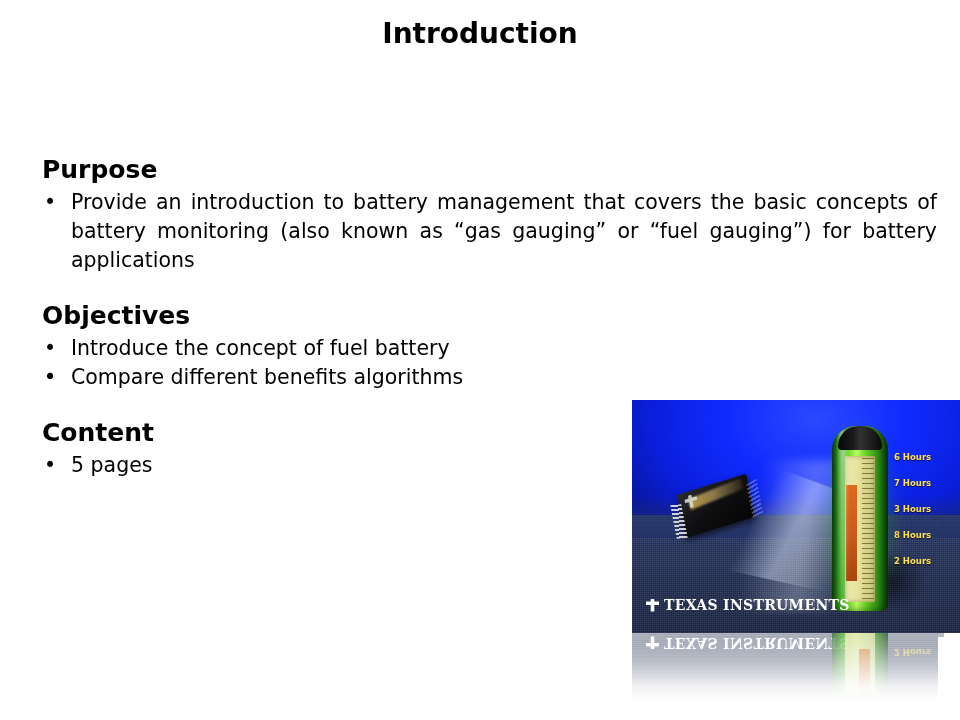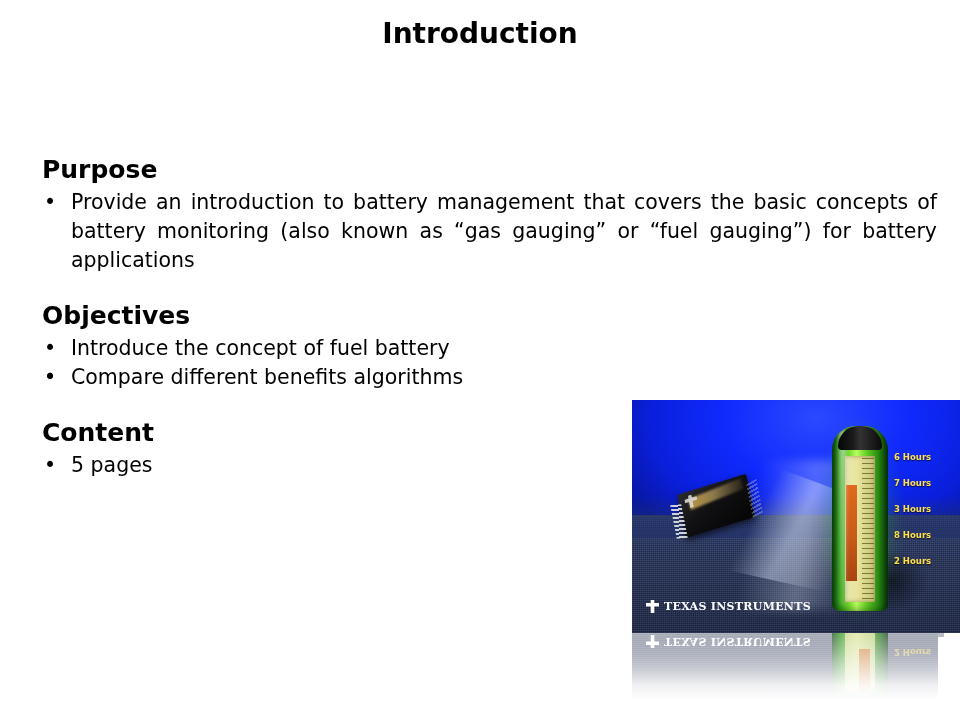--- a/index.html
+++ b/index.html
@@ -277,21 +277,21 @@
     align-items: center;
     gap: 5px;
   }
   .ti-mark {
     width: 13px; height: 13px;
     background: #ffffff;
     clip-path: polygon(36% 0%, 64% 0%, 64% 24%, 100% 24%, 100% 50%, 64% 50%, 64% 100%, 36% 100%, 36% 50%, 0% 50%, 0% 24%, 36% 24%);
   }
   .ti-wordmark {
     font-family: "DejaVu Serif", serif;
-    font-size: 11px;
+    font-size: 14px;
     font-weight: bold;
     color: #ffffff;
     letter-spacing: .3px;
     font-variant: small-caps;
     text-transform: uppercase;
   }
   
   .pic-reflection {
     position: absolute;
     left: 0;

